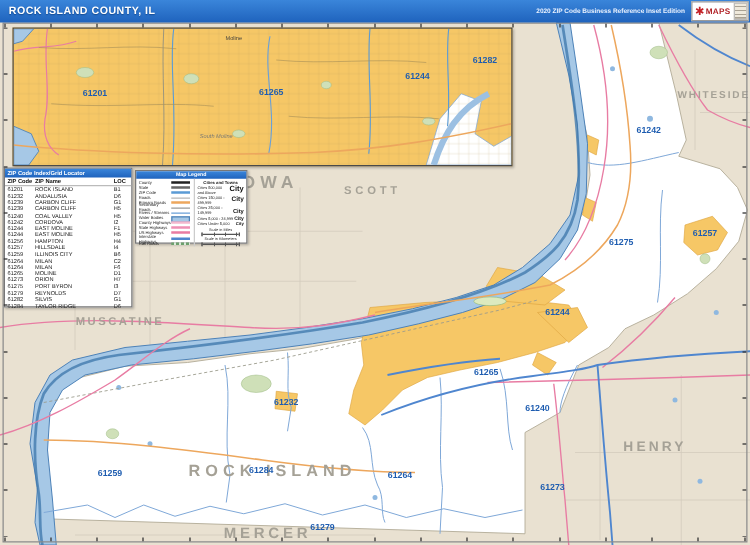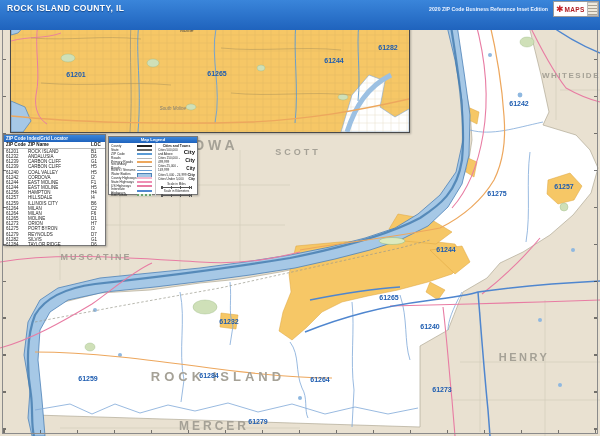--- a/index.html
+++ b/index.html
@@ -1,21 +1,21 @@
 <!DOCTYPE html>
 <html><head>
 <meta charset="utf-8">
 <style>
   html,body{margin:0;padding:0;}
   body{width:600px;height:436px;font-family:"Liberation Sans",sans-serif;overflow:hidden;background:#d8d4ca;}
   #stage{position:relative;width:600px;height:436px;background:#e9e1d1;}
   svg text{font-family:"Liberation Sans",sans-serif;}
 
   
-  #header{position:absolute;left:0;top:0;width:600px;height:30px;background:linear-gradient(#3a85da,#1f63bd);z-index:40;}
+  #header{position:absolute;left:0;top:0;width:600px;height:18px;background:linear-gradient(#3a85da,#1f63bd);z-index:40;}
   #header .title{position:absolute;left:7px;top:3px;font-size:8.5px;font-weight:bold;color:#fff;letter-spacing:.4px;text-shadow:0 1px 1px #14498d;}
   #header .edition{position:absolute;right:52px;top:6px;font-size:5.2px;font-weight:bold;color:#eaf2ff;}
   #logo{position:absolute;right:1px;top:1px;width:46px;height:16px;background:#fff;border:1px solid #9a9a9a;box-sizing:border-box;display:flex;align-items:center;z-index:41;}
   #logo .burst{color:#c42127;font-size:9px;line-height:9px;margin:0 1px 0 2px;}
   #logo .brand{font-size:6.5px;font-weight:bold;color:#b01f24;letter-spacing:.3px;}
   #logo .mini{margin-left:2px;width:11px;height:12px;background:#efe9dc;border:0.5px solid #bbb;
     background-image:repeating-linear-gradient(#efe9dc 0 2px,#a9a193 2px 3px);}
 
   
   #map-frame{position:absolute;left:2px;right:2px;top:18px;bottom:2px;border:1px solid #8b8b8b;z-index:30;pointer-events:none;}

